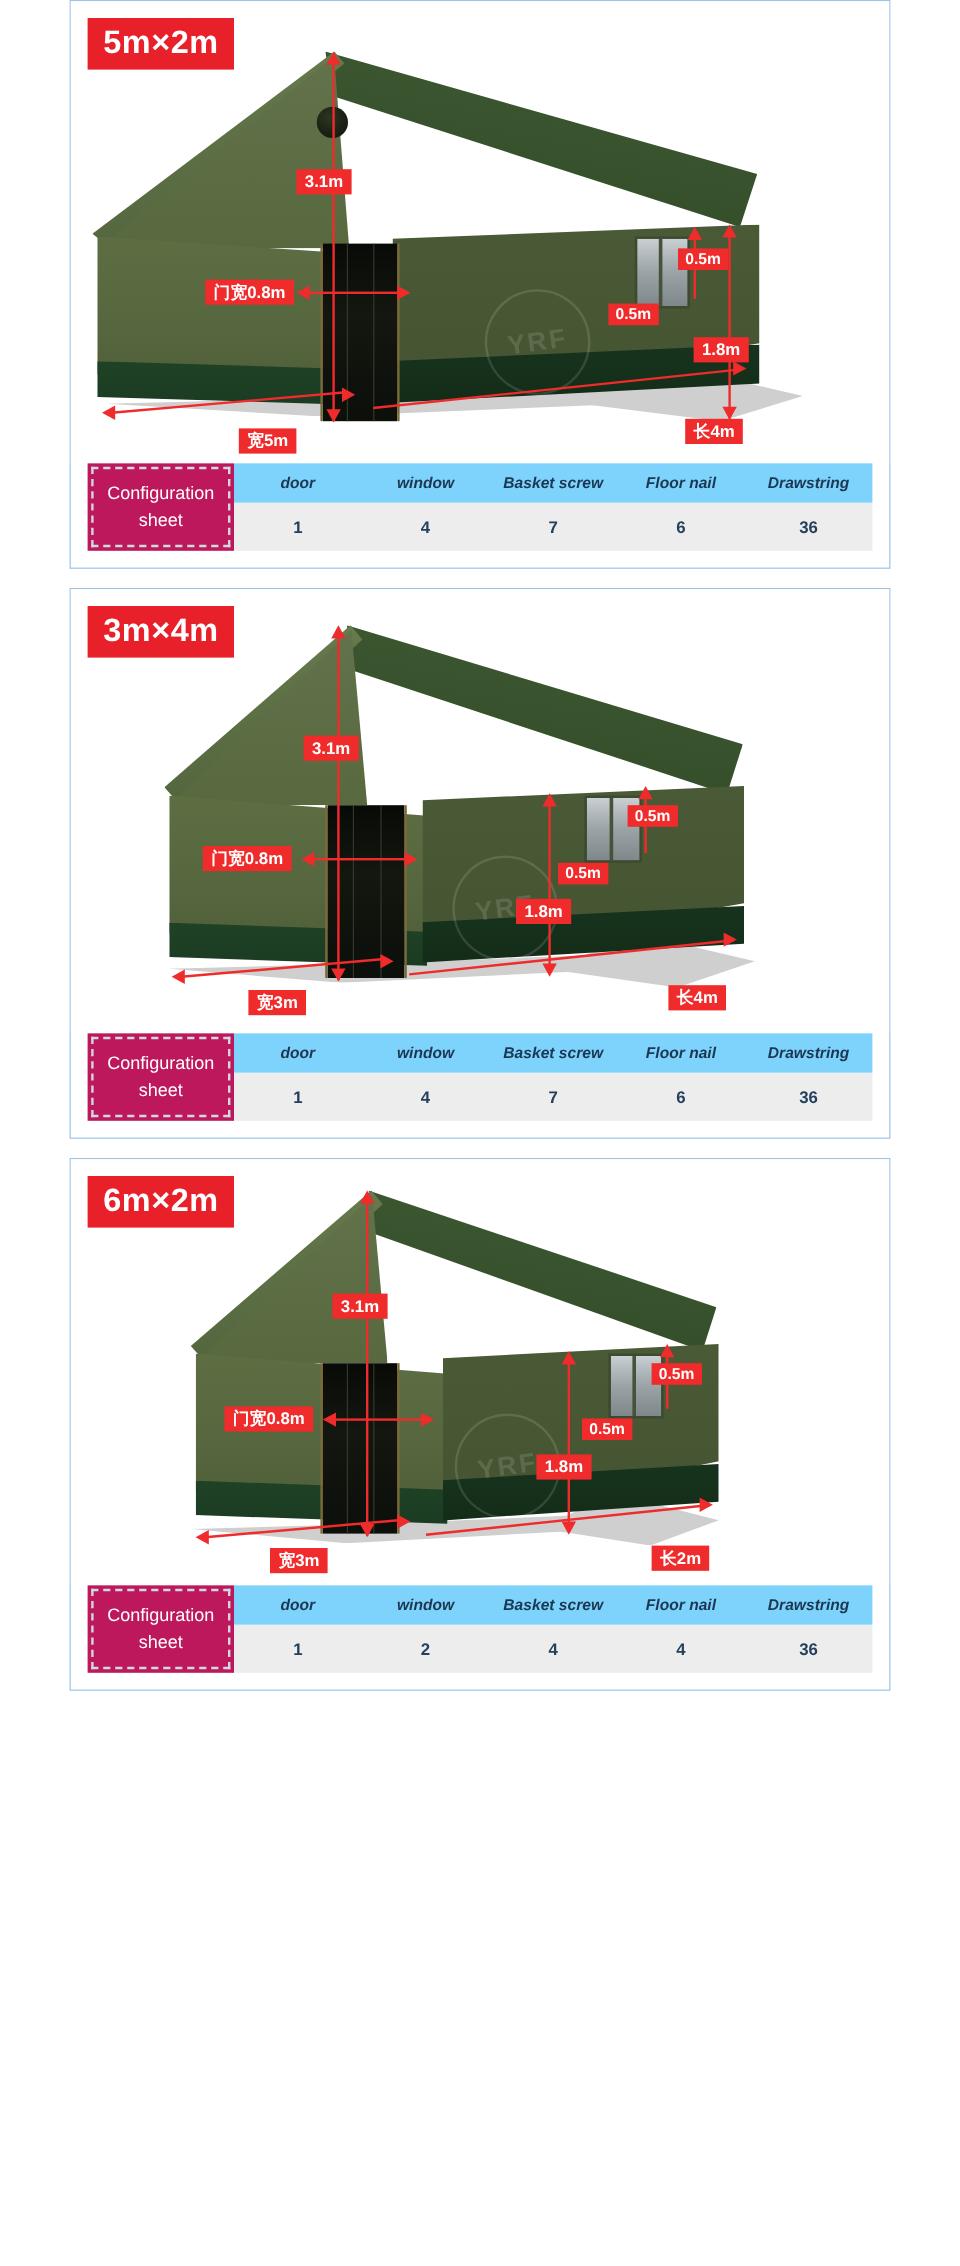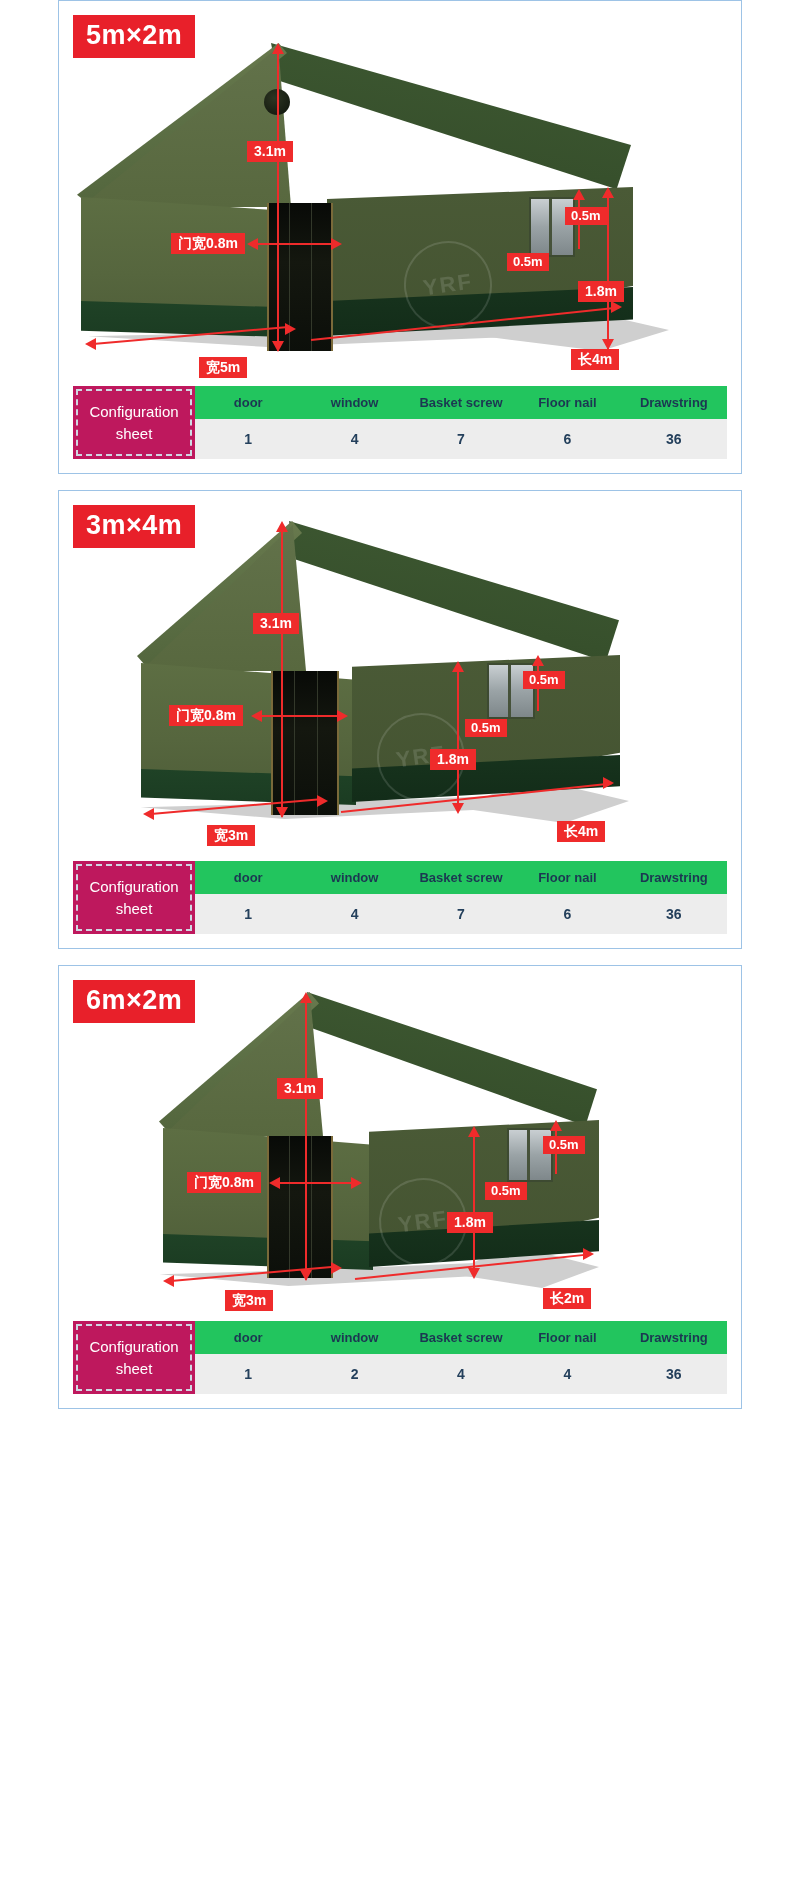--- a/index.html
+++ b/index.html
@@ -62,21 +62,21 @@
        padding:3px 7px 4px 7px;line-height:1;white-space:nowrap;z-index:25;}
   .tag.sm{font-size:13px;padding:2px 6px 3px 6px;}
 
   
   .cfg{display:flex;width:100%;box-sizing:border-box;padding:0 14px 14px 14px;align-items:stretch;}
   .cfg-label{flex:0 0 122px;background:#be185d;color:#fff;display:flex;flex-direction:column;
              align-items:center;justify-content:center;font-size:15px;line-height:1.45;
              outline:2px dashed #cfd8e3;outline-offset:-5px;padding:6px 2px;box-sizing:border-box;}
   .cfg-table{flex:1 1 auto;display:flex;flex-direction:column;}
   .cfg-row{display:flex;}
-  .cfg-row.head{background:#22c55e;}
+  .cfg-row.head{background:#7dd3fc;font-style:italic;}
   .cfg-row.body{background:#ededed;}
   .cfg-cell{flex:1 1 0;text-align:center;font-size:13px;color:#1c3752;
             padding:9px 2px;box-sizing:border-box;}
   .cfg-row.head .cfg-cell{font-weight:700;}
   .cfg-row.body .cfg-cell{font-weight:700;font-size:14px;padding:12px 2px;color:#24405c;}
 </style>
 </head>
 <body>
 
 <div class="page">

